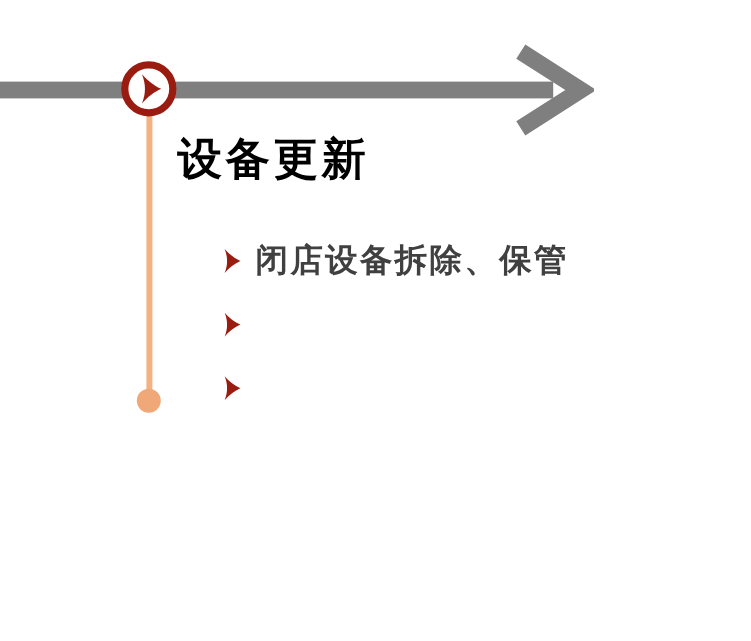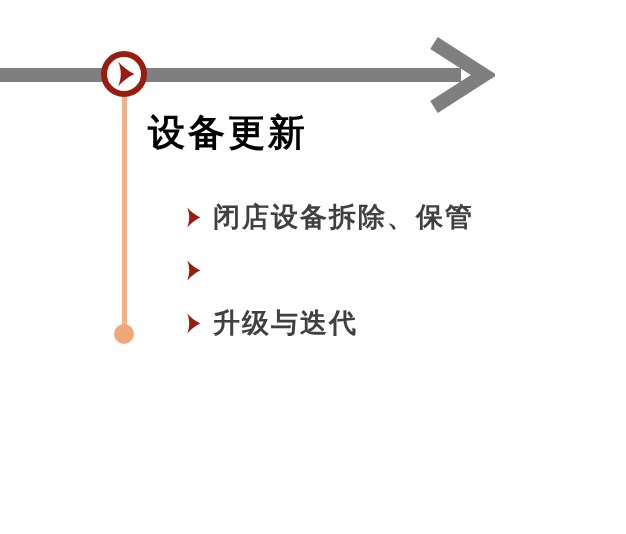--- a/index.html
+++ b/index.html
@@ -139,17 +139,16 @@
     </li>
     <li class="bullet">
       <svg class="bmark" width="15" height="21" viewBox="0 0 14 20">
         <path d="M1,0.5 C4.5,4.5 9,8 13.5,10 C9,12 4.5,15.5 1,19.5 C3.6,13 3.6,7 1,0.5 Z" fill="#9A1B10"></path>
       </svg>
     </li>
     <li class="bullet">
       <svg class="bmark" width="15" height="21" viewBox="0 0 14 20">
         <path d="M1,0.5 C4.5,4.5 9,8 13.5,10 C9,12 4.5,15.5 1,19.5 C3.6,13 3.6,7 1,0.5 Z" fill="#9A1B10"></path>
       </svg>
-      <span class="label">升级与迭代</span>
     </li>
   </ul>
 
 </div>
 
 </body></html>

